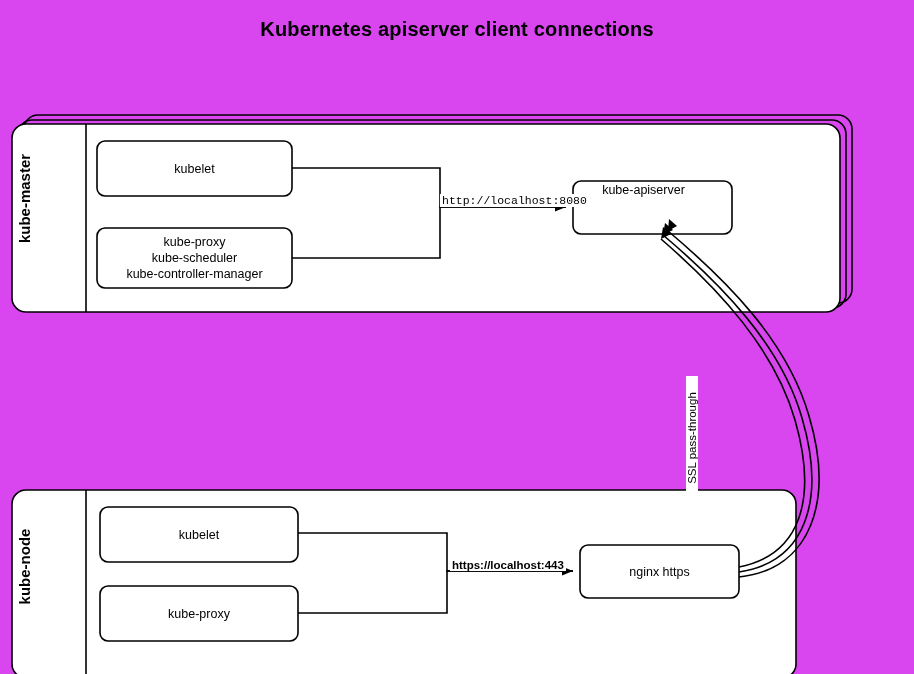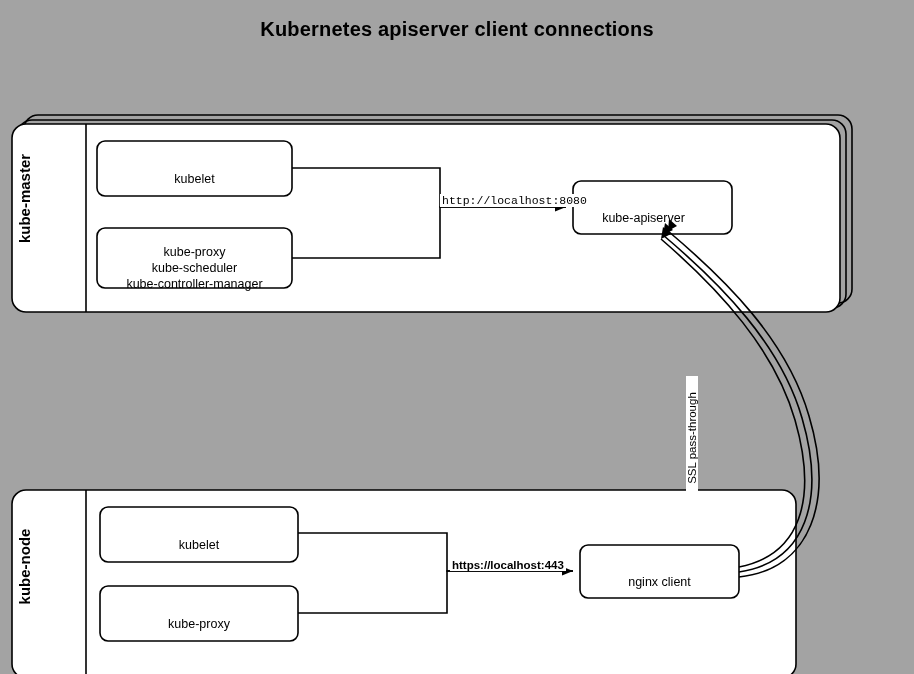--- a/index.html
+++ b/index.html
@@ -9,21 +9,21 @@
   }
   body {
     font-family: "Liberation Sans", sans-serif;
     color: #000000;
   }
   #stage {
     position: relative;
     width: 914px;
     height: 674px;
     overflow: hidden;
-    background: #a3a3a3;
+    background: #d946ef;
   }
   #title {
     position: absolute;
     top: 18px;
     left: 0;
     width: 914px;
     text-align: center;
     font-size: 20px;
     font-weight: bold;
     letter-spacing: 0.2px;
@@ -39,21 +39,20 @@
   .node-label {
     position: absolute;
     display: flex;
     align-items: center;
     justify-content: center;
     text-align: center;
     font-size: 12.5px;
     line-height: 16px;
     color: #000;
     pointer-events: none;
-    margin-top: 10px;
   }
   .vlabel {
     position: absolute;
     font-size: 15px;
     font-weight: bold;
     transform: rotate(-90deg);
     transform-origin: center center;
     white-space: nowrap;
     text-align: center;
   }
@@ -125,27 +124,27 @@
   <div class="vlabel" style="left:24px; top:568px; width:120px; margin-left:-60px; margin-top:-10px;">kube-node</div>
 
   <div class="node-label" style="left:97px; top:141px; width:195px; height:55px;">kubelet</div>
 
   <div class="node-label" style="left:97px; top:228px; width:195px; height:60px; flex-direction:column;">
     <span>kube-proxy</span>
     <span>kube-scheduler</span>
     <span>kube-controller-manager</span>
   </div>
 
-  <div class="node-label" style="left:573px; top:181px; width:141px; height:53px;">kube-apiserver</div>
+  <div class="node-label" style="left:573px; top:163px; width:141px; height:53px;">kube-apiserver</div>
 
   <div class="node-label" style="left:100px; top:507px; width:198px; height:55px;">kubelet</div>
 
   <div class="node-label" style="left:100px; top:586px; width:198px; height:55px;">kube-proxy</div>
 
-  <div class="node-label" style="left:580px; top:545px; width:159px; height:53px;">nginx client</div>
+  <div class="node-label" style="left:580px; top:545px; width:159px; height:53px;">nginx https</div>
 
   <div class="edge-label" style="left:440px; top:194px;font-family:Liberation Mono, monospace;">http://localhost:8080</div>
 
   <div class="edge-label" style="left:450px; top:559px;font-weight:bold;">https://localhost:443</div>
 
   <div class="edge-label vertical" style="left:690px; top:440px; width:120px; margin-left:-60px; margin-top:-8px; text-align:center;">SSL pass-through</div>
 
 </div>
 
 </body></html>

